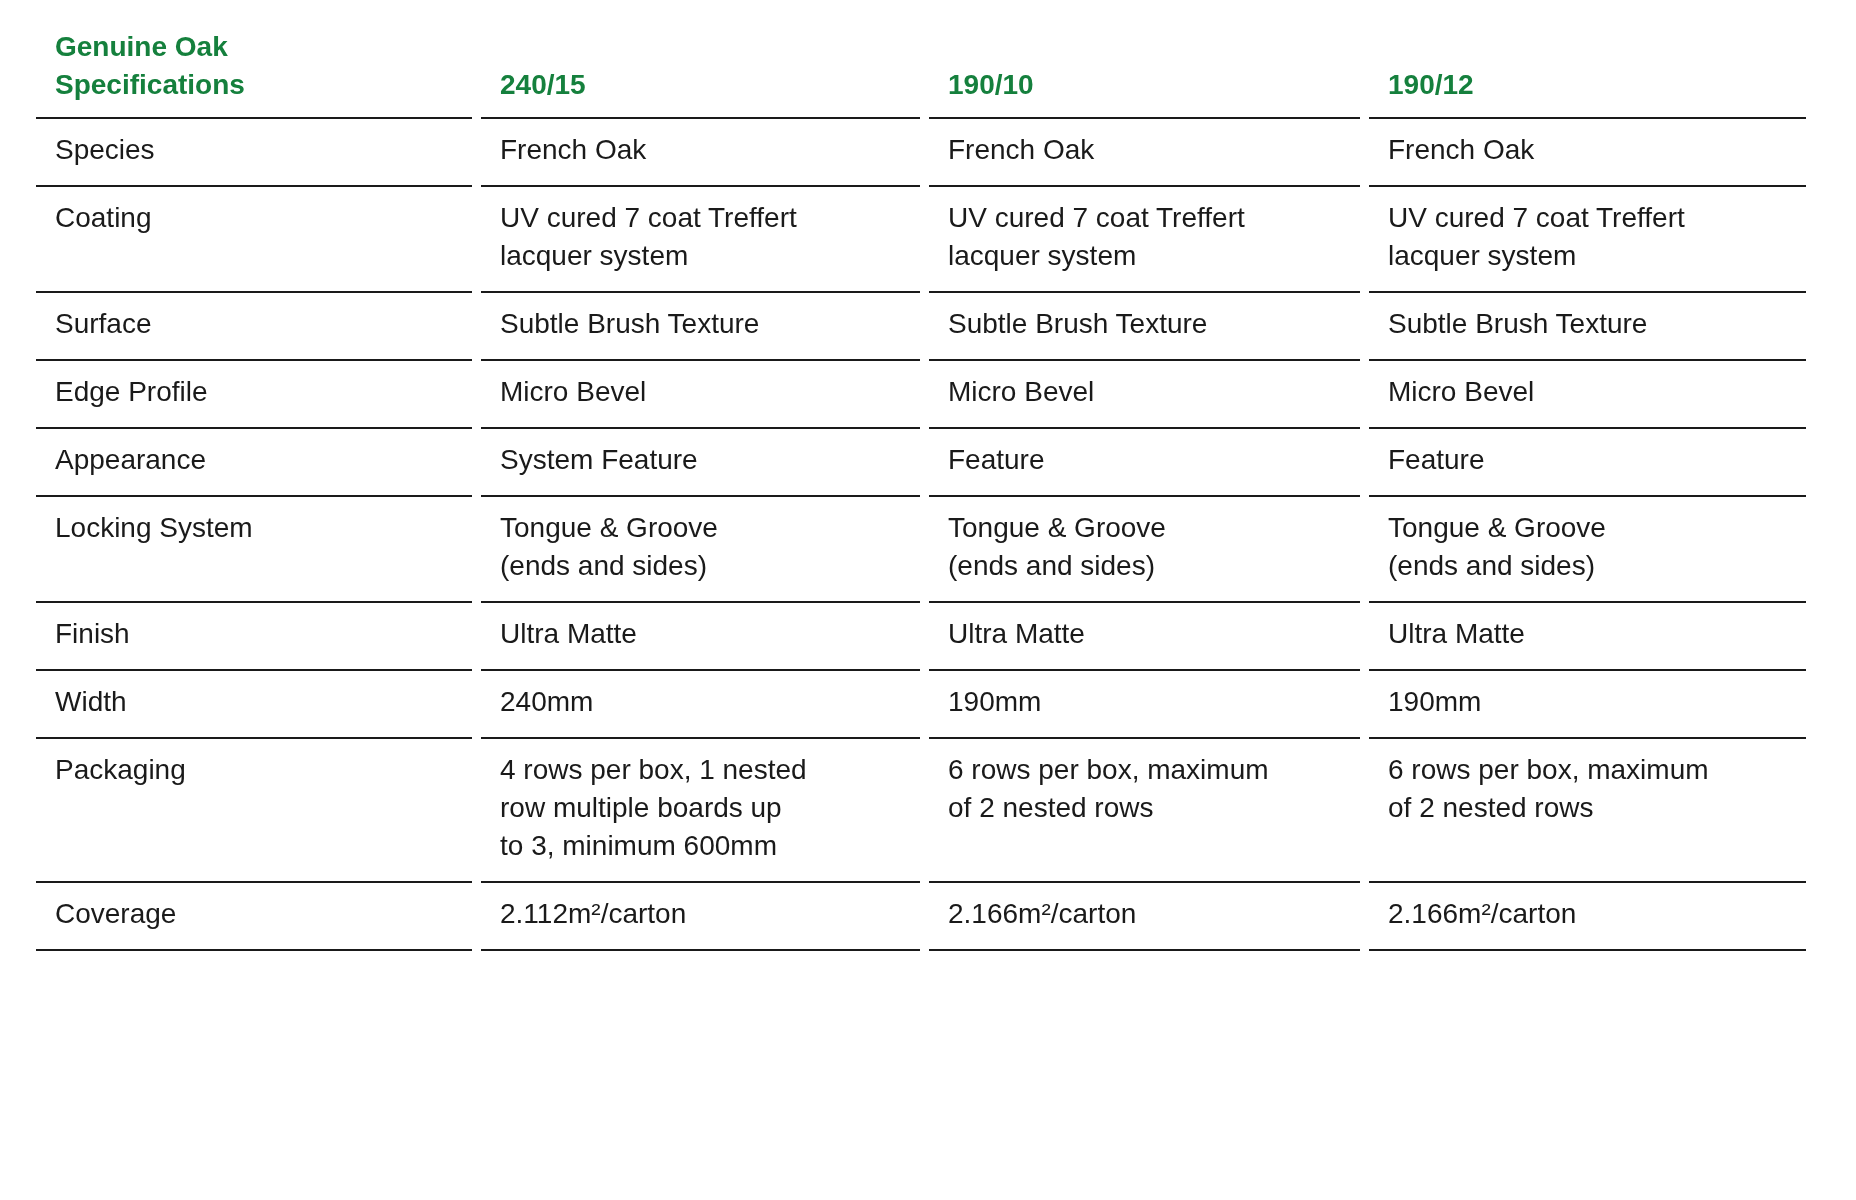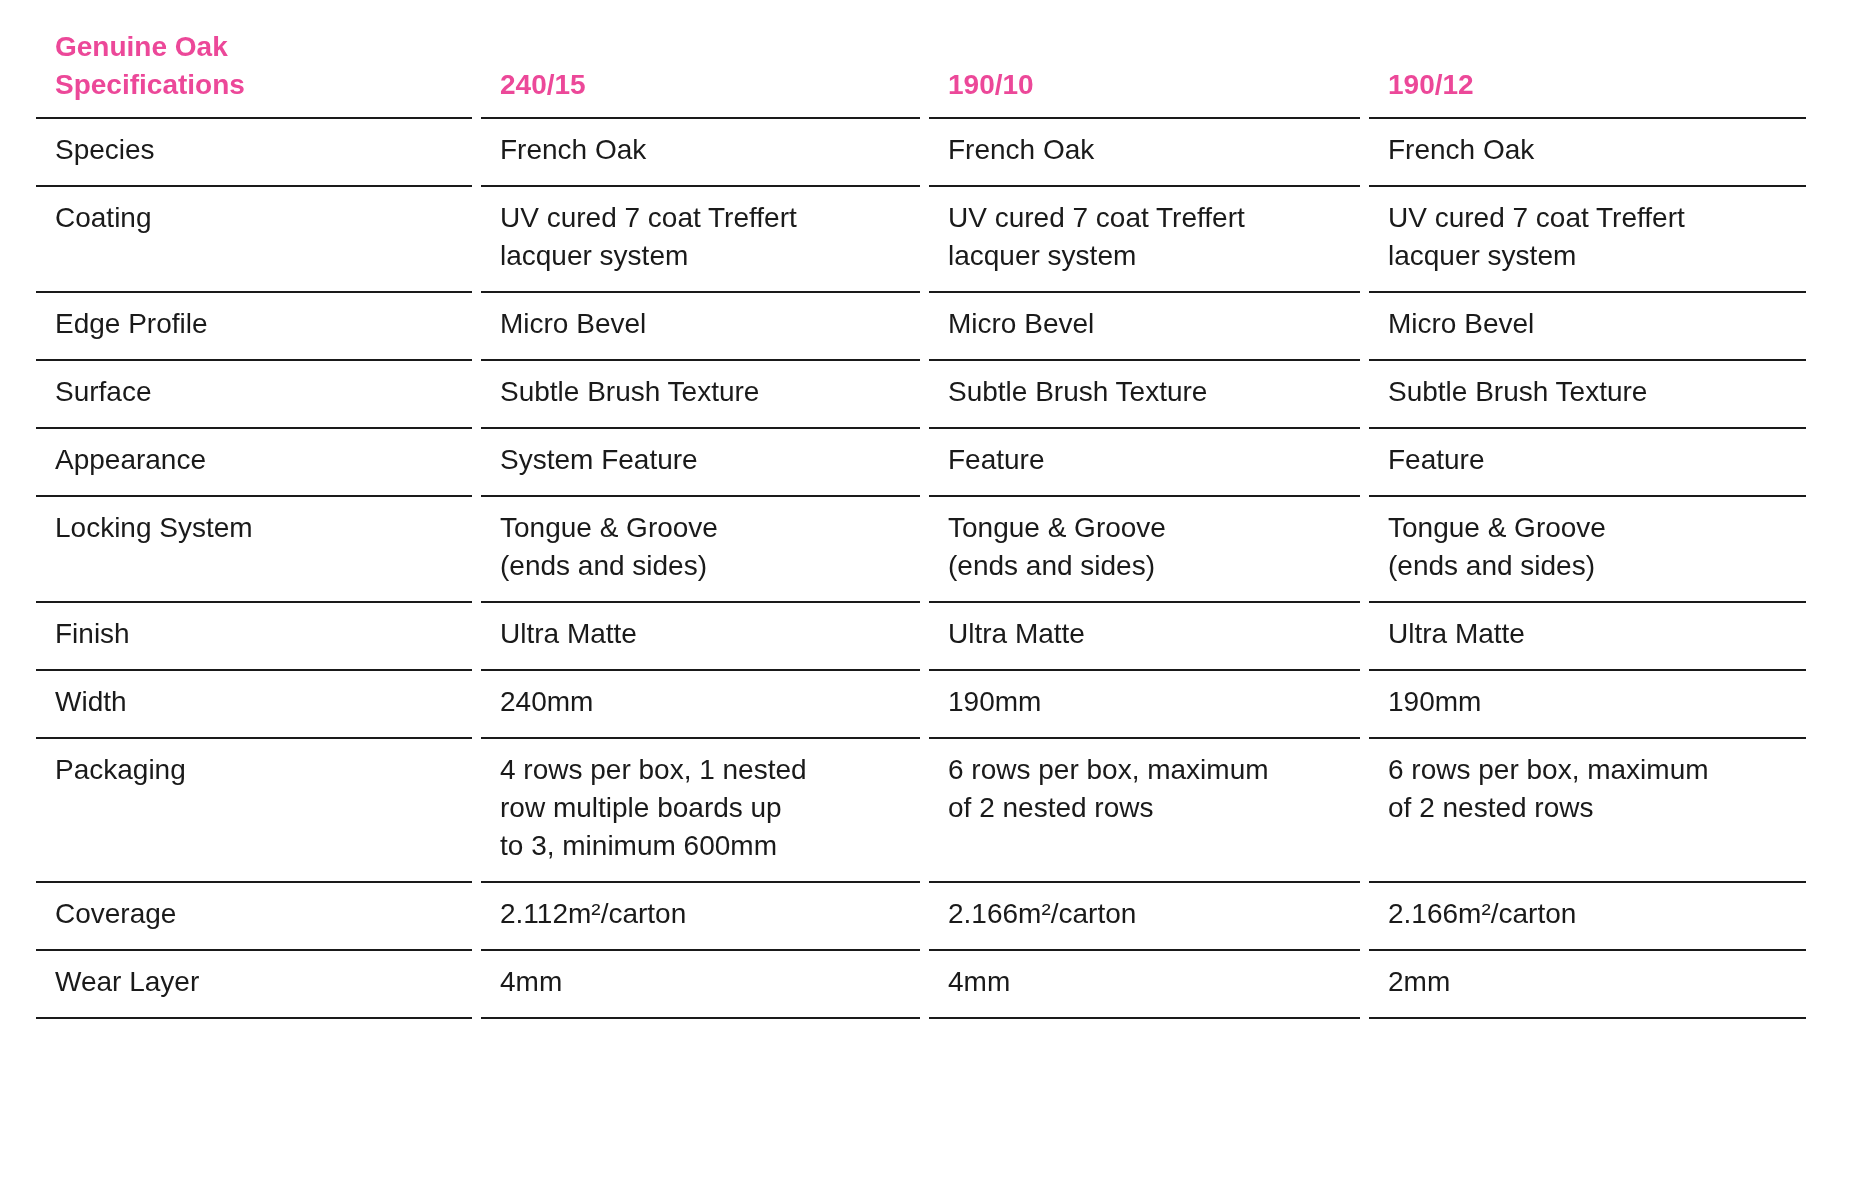--- a/index.html
+++ b/index.html
@@ -25,21 +25,21 @@
     font-size: 28px;
     line-height: 38px;
     white-space: pre-line;
     border-bottom: 2px solid #1a1a1a;
     text-align: left;
     font-weight: normal;
   }
   .spec-table thead th {
     vertical-align: bottom;
     font-weight: bold;
-    color: #ec4899;
+    color: #15803d;
     padding: 0 16px 13px 19px;
   }
   .spec-table tbody td {
     vertical-align: top;
     padding: 12px 16px 16px 19px;
   }
 </style>
 </head>
 <body>
 
@@ -70,30 +70,30 @@
       <tr>
         <td>Coating</td>
         <td>UV cured 7 coat Treffert
 lacquer system</td>
         <td>UV cured 7 coat Treffert
 lacquer system</td>
         <td>UV cured 7 coat Treffert
 lacquer system</td>
       </tr>
       <tr>
+        <td>Surface</td>
+        <td>Subtle Brush Texture</td>
+        <td>Subtle Brush Texture</td>
+        <td>Subtle Brush Texture</td>
+      </tr>
+      <tr>
         <td>Edge Profile</td>
         <td>Micro Bevel</td>
         <td>Micro Bevel</td>
         <td>Micro Bevel</td>
-      </tr>
-      <tr>
-        <td>Surface</td>
-        <td>Subtle Brush Texture</td>
-        <td>Subtle Brush Texture</td>
-        <td>Subtle Brush Texture</td>
       </tr>
       <tr>
         <td>Appearance</td>
         <td>System Feature</td>
         <td>Feature</td>
         <td>Feature</td>
       </tr>
       <tr>
         <td>Locking System</td>
         <td>Tongue &amp; Groove
@@ -124,21 +124,15 @@
 of 2 nested rows</td>
         <td>6 rows per box, maximum
 of 2 nested rows</td>
       </tr>
       <tr>
         <td>Coverage</td>
         <td>2.112m²/carton</td>
         <td>2.166m²/carton</td>
         <td>2.166m²/carton</td>
       </tr>
-      <tr>
-        <td>Wear Layer</td>
-        <td>4mm</td>
-        <td>4mm</td>
-        <td>2mm</td>
-      </tr>
     </tbody>
   </table>
 </div>
 
 </body></html>

